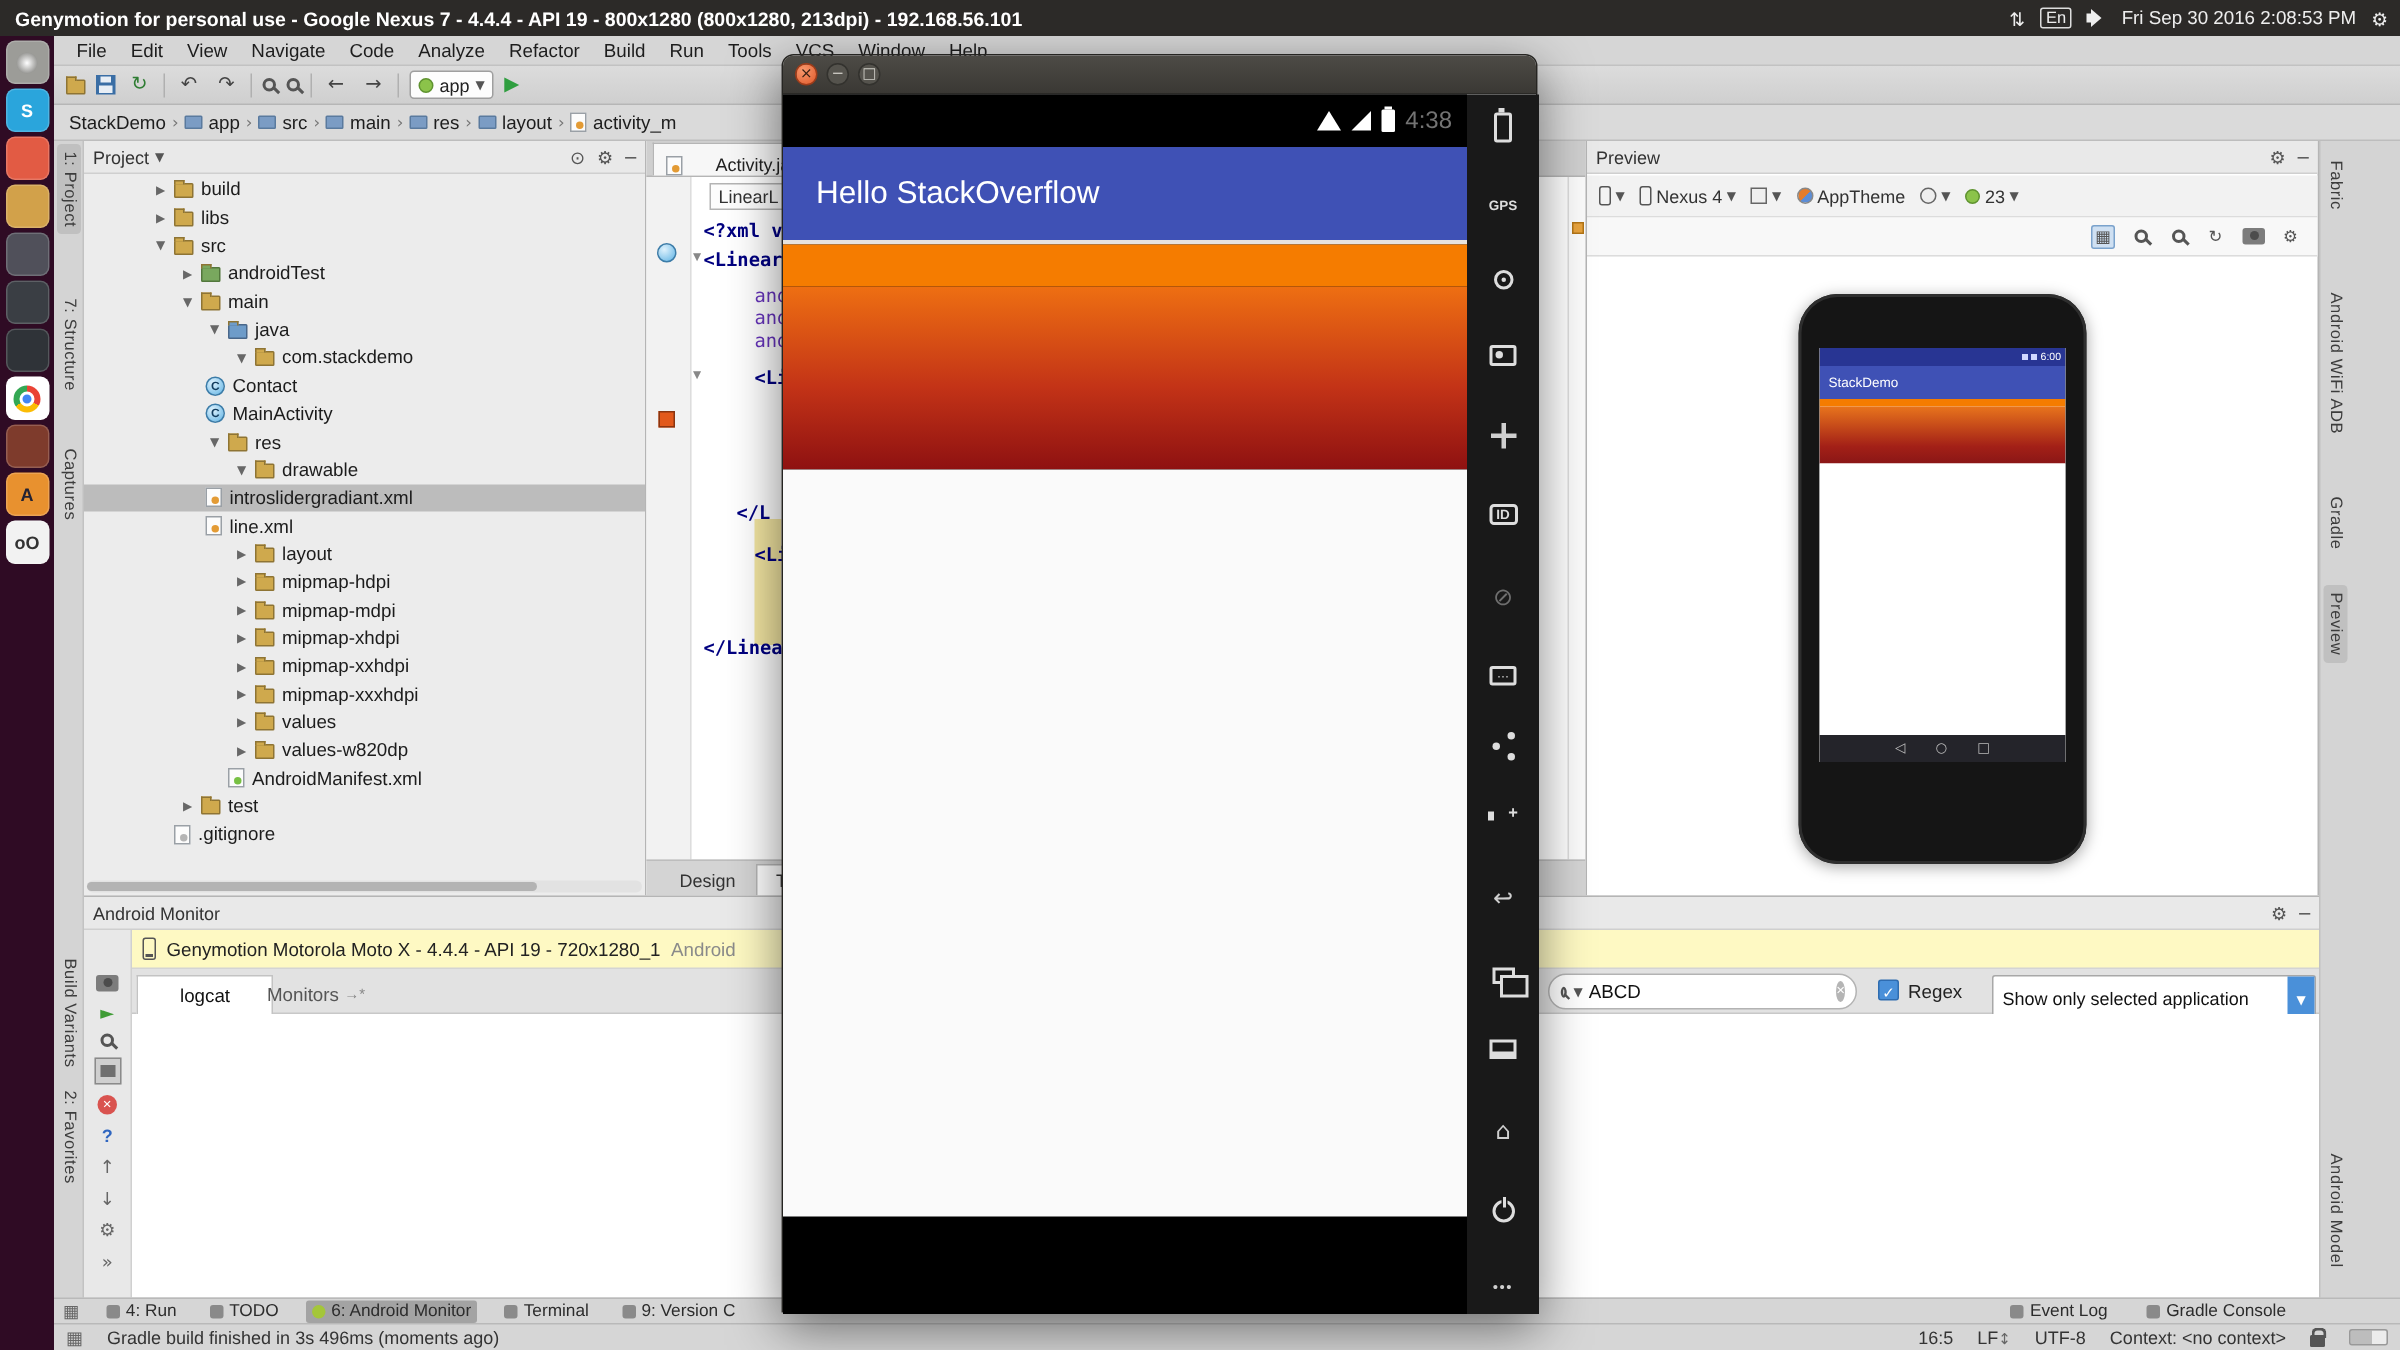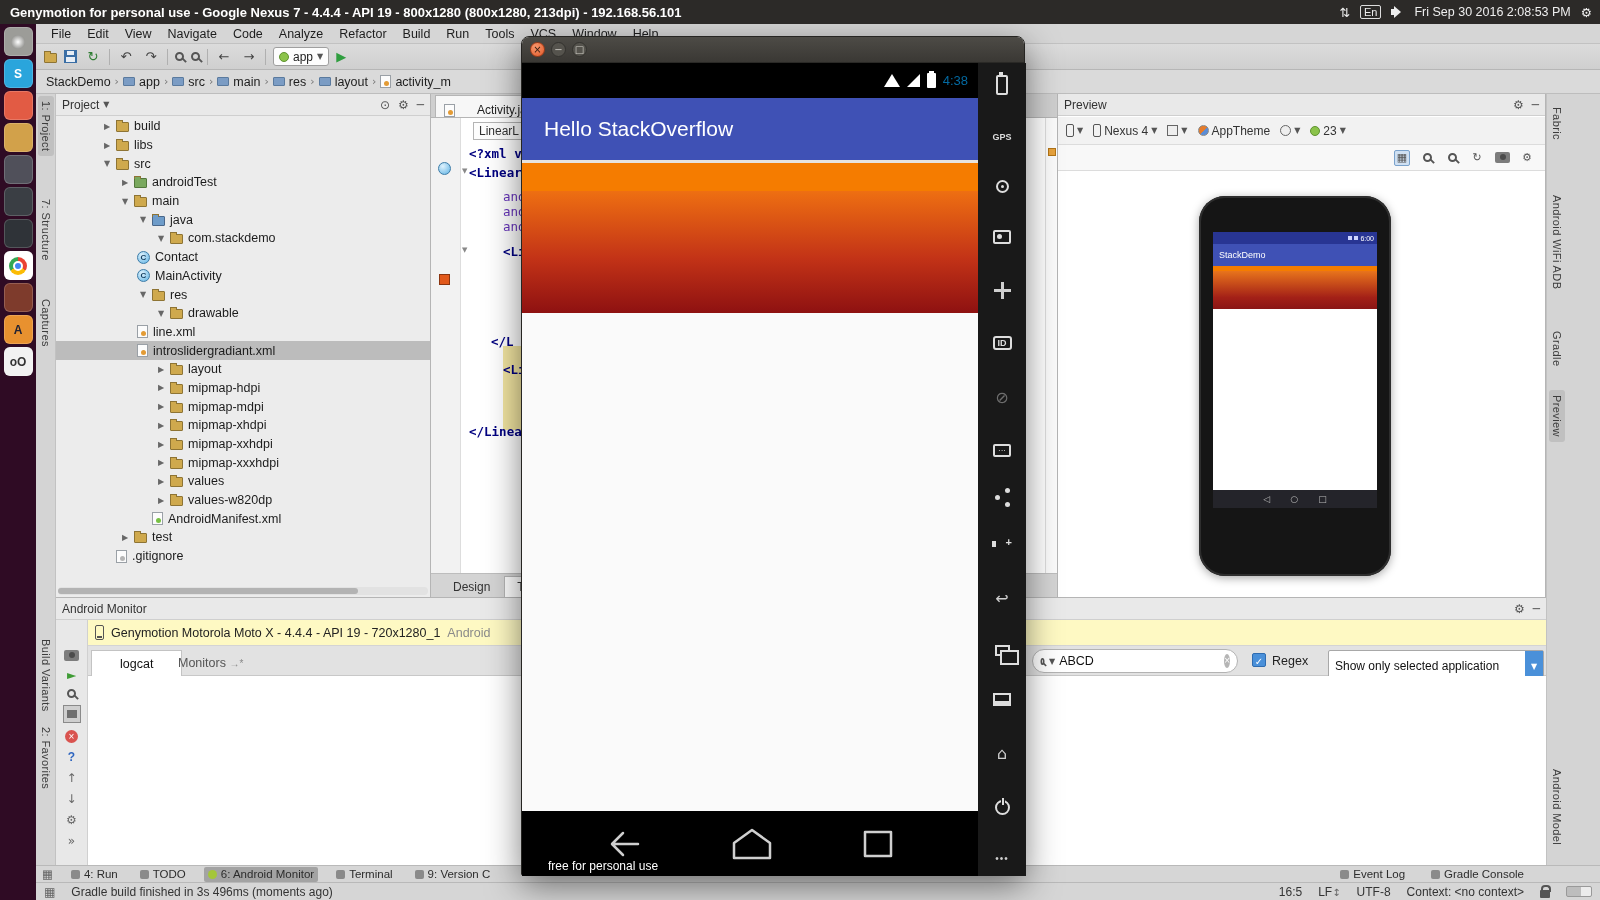--- a/index.html
+++ b/index.html
@@ -156,21 +156,21 @@
   .wbtn{width:15px;height:15px;border-radius:50%;display:flex;align-items:center;justify-content:center;font-size:10px;color:#3a2013;font-family:"DejaVu Sans",sans-serif}
   .wbtn.close{background:radial-gradient(circle at 35% 30%,#f8986d,#e0592a);border:1px solid #9d3c1a}
   .wbtn.minmax{background:#55534d;border:1px solid #33322e;color:#cfcdc6}
   .emu-title .ttl{flex:1;color:#d9d6cf;font-weight:bold;font-size:12.5px;white-space:nowrap;overflow:hidden;padding-left:14px}
   .emu-screen{position:absolute;left:0;top:26px;width:456px;height:813px;background:#000}
   .a-status{height:35px;background:#000;display:flex;align-items:center;justify-content:flex-end;gap:7px;padding-right:10px}
   .wifi{width:0;height:0;border-left:8px solid transparent;border-right:8px solid transparent;border-bottom:13px solid #fff}
   .sig{width:0;height:0;border-left:13px solid transparent;border-bottom:13px solid #fff}
   .batt2{width:9px;height:15px;background:#fff;border-radius:1px;position:relative}
   .batt2::before{content:"";position:absolute;top:-2px;left:2px;width:5px;height:2px;background:#fff}
-  .a-time{color:#0369a1;font-size:13px}
+  .a-time{color:#737373;font-size:16px}
   .a-header{height:62px;background:#3f51b5;display:flex;align-items:center;padding-left:22px;color:#fff;font-size:21px}
   .a-gapline{height:3px;background:#e7e3de}
   .a-orange{height:28px;background:#f57c00}
   .a-grad{height:122px;background:linear-gradient(#ee6f12,#c33317 55%,#8e1111)}
   .a-white{height:498px;background:#fafafa}
   .a-nav{height:65px;background:#000;display:flex;align-items:center;justify-content:center;gap:84px;position:relative}
   .a-nav svg{stroke:#cfcfcf;stroke-width:2.5;fill:none;stroke-linejoin:round;stroke-linecap:round}
   .watermark{position:absolute;left:26px;bottom:3px;color:#fff;font-size:12px}
   .emu-side{position:absolute;left:456px;top:26px;width:48px;height:813px;background:#191919;display:flex;flex-direction:column;align-items:center;justify-content:space-between;padding:12px 0;color:#cfcfcf}
   .sb-batt{width:12px;height:20px;border:2px solid #ddd;border-radius:2px;position:relative}
@@ -378,29 +378,29 @@
     <div class="trow l3">
         <span class="arrow">▼</span>
         <span class="ic-folder"></span>
         <span class="tlabel">res</span>
       </div>
     <div class="trow l4">
         <span class="arrow">▼</span>
         <span class="ic-folder"></span>
         <span class="tlabel">drawable</span>
       </div>
+    <div class="trow l5 sel">
+        <span class="arrow"></span>
+        <span class="ic-xml"></span>
+        <span class="tlabel">introslidergradiant.xml</span>
+      </div>
     <div class="trow l5">
         <span class="arrow"></span>
         <span class="ic-xml"></span>
         <span class="tlabel">line.xml</span>
-      </div>
-    <div class="trow l5 sel">
-        <span class="arrow"></span>
-        <span class="ic-xml"></span>
-        <span class="tlabel">introslidergradiant.xml</span>
       </div>
     <div class="trow l4">
         <span class="arrow">▶</span>
         <span class="ic-folder"></span>
         <span class="tlabel">layout</span>
       </div>
     <div class="trow l4">
         <span class="arrow">▶</span>
         <span class="ic-folder"></span>
         <span class="tlabel">mipmap-hdpi</span>
@@ -663,32 +663,20 @@
       <span class="batt2"></span>
       <span class="a-time">4:38</span>
     </div>
     <div class="a-header">
         <span>Hello StackOverflow</span>
       </div>
     <div class="a-gapline"></div>
     <div class="a-orange"></div>
     <div class="a-grad"></div>
     <div class="a-white"></div>
-    <div class="a-nav">
-      <svg width="44" height="34">
-          <path d="M36 17 H11 M21 6 L10 17 L21 28"></path>
-        </svg>
-      <svg width="44" height="34">
-          <path d="M22 3 L40 16 L40 31 L4 31 L4 16 Z"></path>
-        </svg>
-      <svg width="40" height="34">
-          <rect x="7" y="5" width="26" height="24"></rect>
-        </svg>
-      <span class="watermark">free for personal use</span>
-    </div>
   </div>
   <div class="emu-side">
     <span class="sb-batt"></span>
     <span class="sb-gps">GPS</span>
     <span class="sb-loc"></span>
     <span class="sb-photo"></span>
     <span class="sb-move"></span>
     <span class="sb-id">ID</span>
     <span class="sb-glyph sb-dim">⊘</span>
     <span class="sb-sms"></span>

